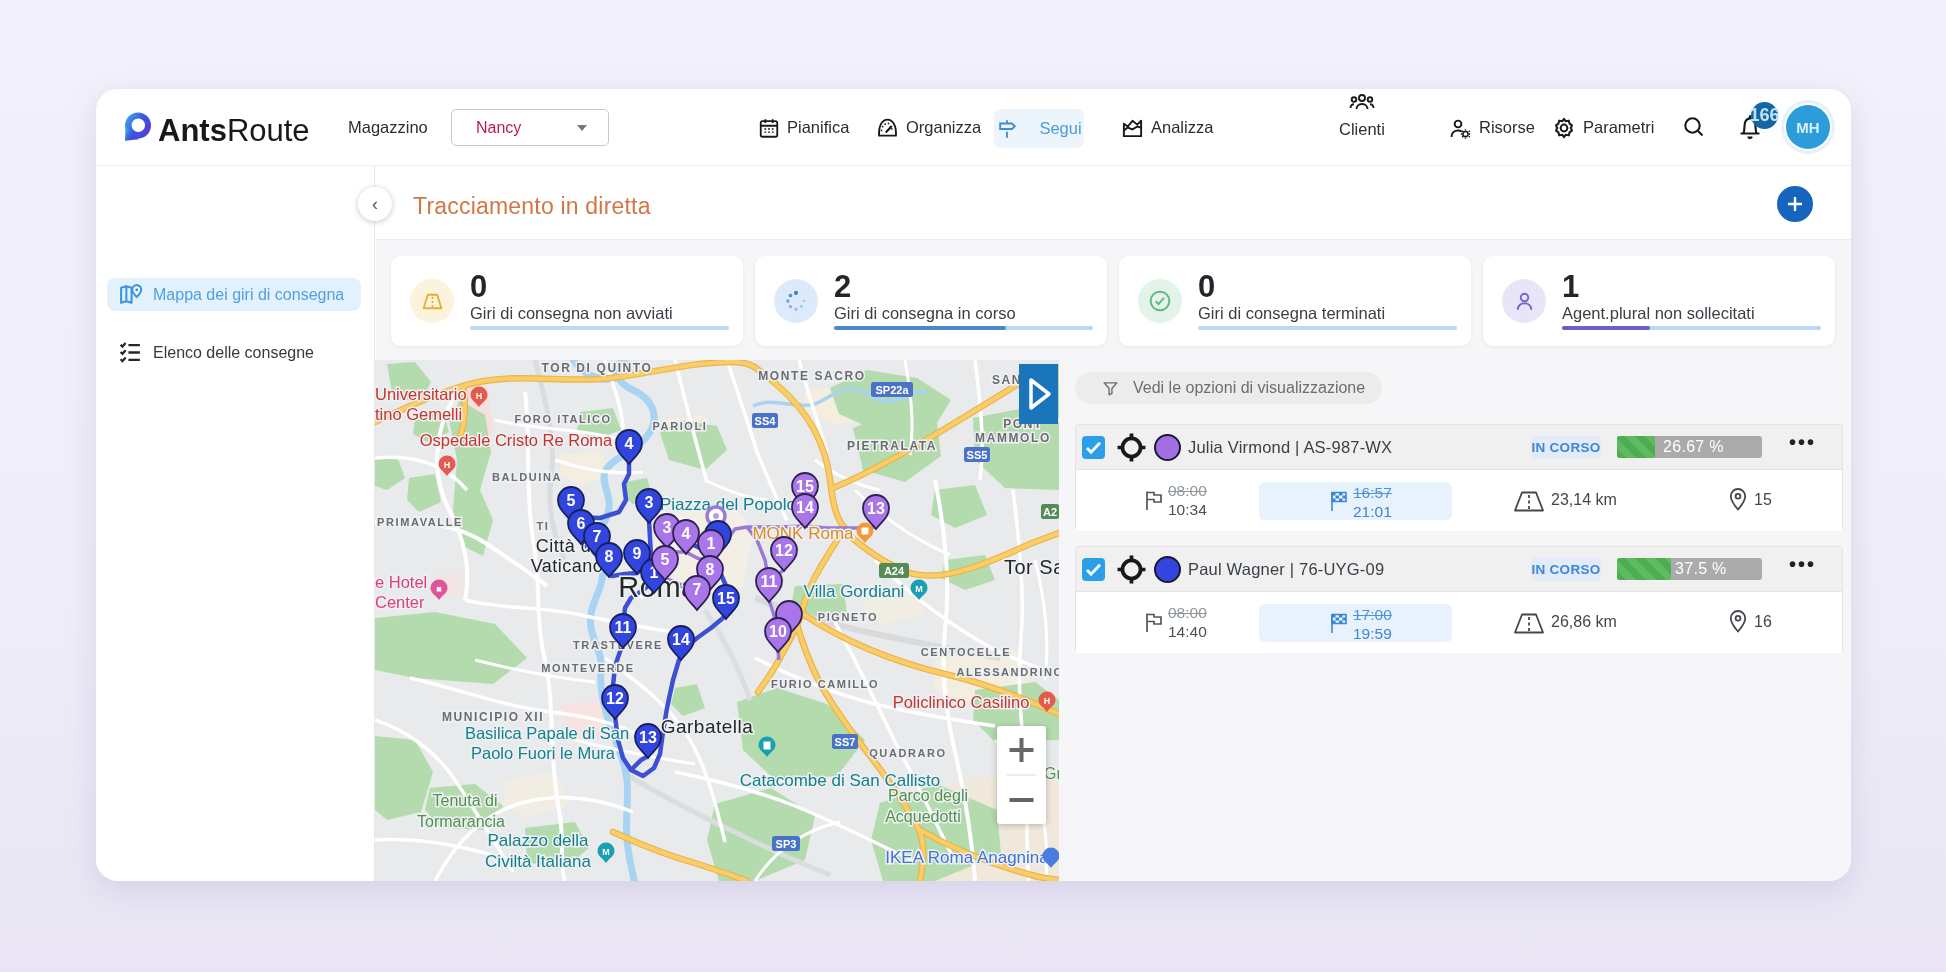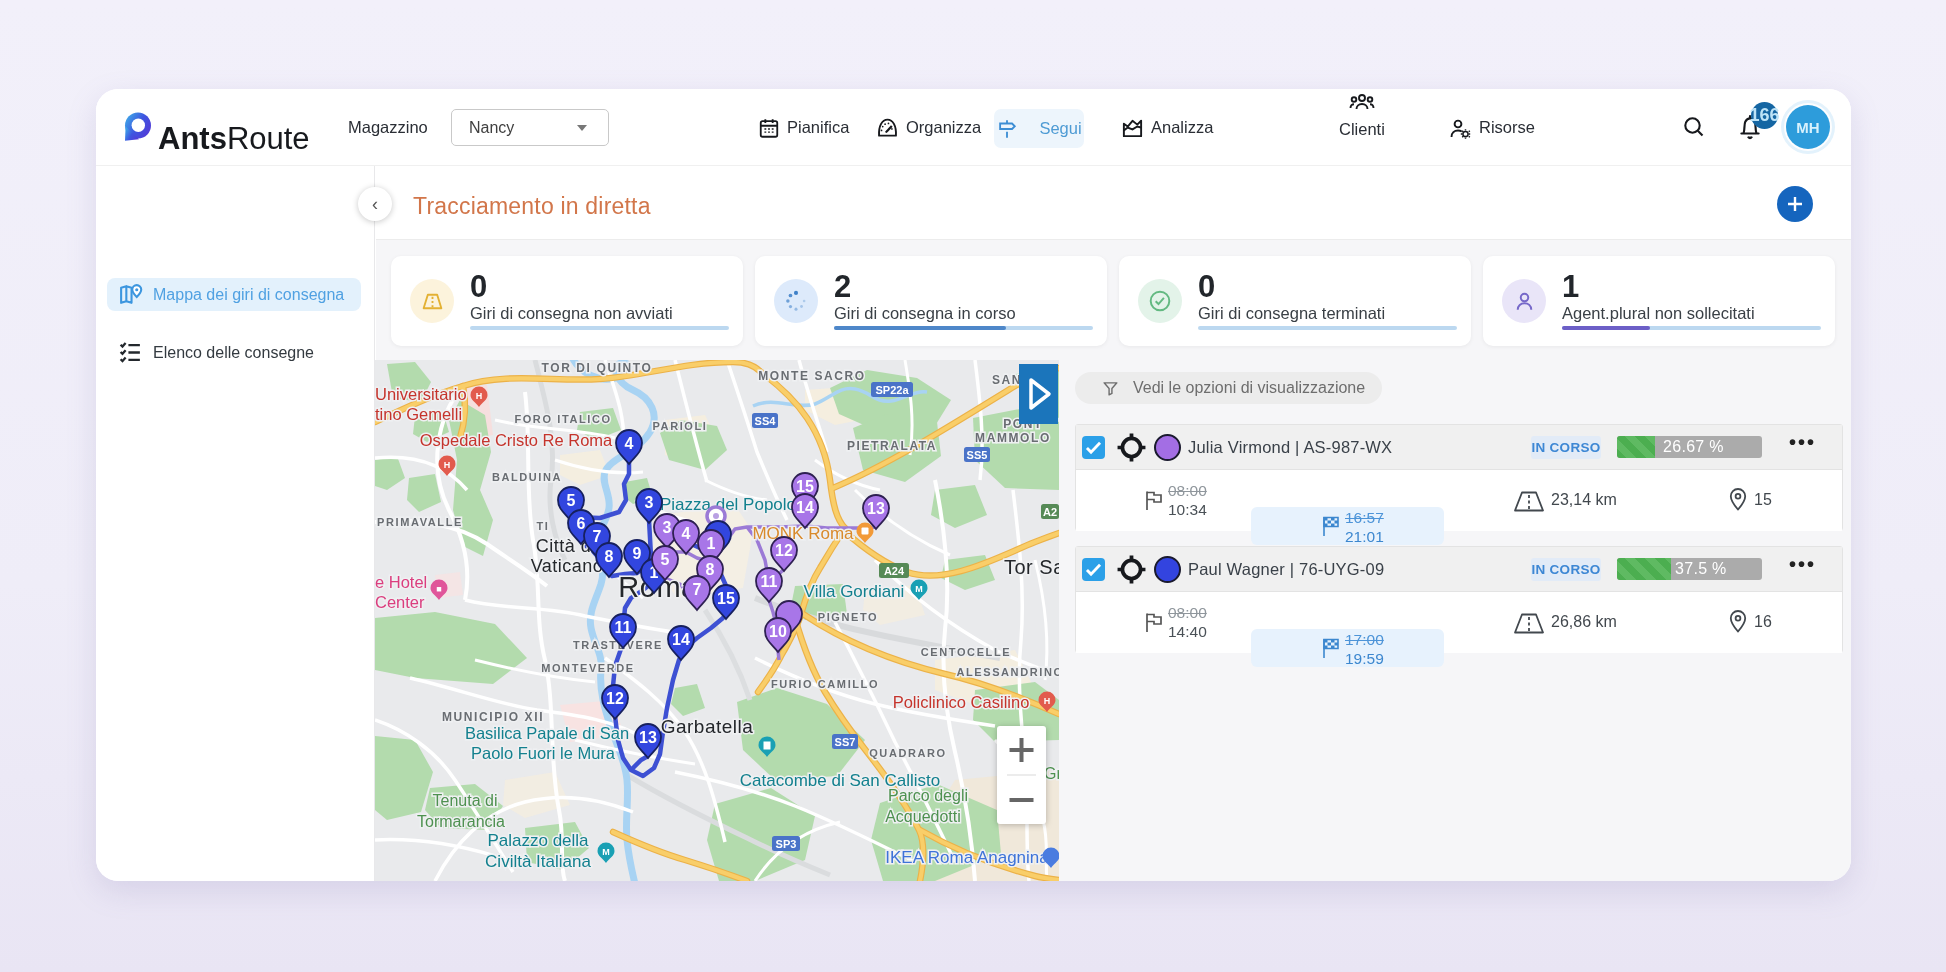--- a/index.html
+++ b/index.html
@@ -4,21 +4,21 @@
 <style>
   * { margin:0; padding:0; box-sizing:border-box; }
   html,body { width:1946px; height:972px; background:linear-gradient(180deg,#F2F0FA 0%,#EFEDF8 60%,#E9E5F4 100%); font-family:"Liberation Sans", sans-serif; overflow:hidden; }
   .card { position:absolute; left:96px; top:89px; width:1755px; height:792px; background:#fff; border-radius:22px; box-shadow:0 10px 30px rgba(120,110,170,.18); overflow:hidden; }
   .abs { position:absolute; }
 
   
   .nav { position:absolute; left:0; top:0; width:100%; height:77px; background:#fff; z-index:5; border-bottom:1px solid #F0F0F0; }
   .navitem { position:absolute; top:0; height:77px; display:flex; align-items:center; gap:7px; color:#2A2E35; font-size:16.5px; }
   .pill-segui { position:absolute; left:898px; top:20px; width:90px; height:39px; background:#EDF5FC; border-radius:7px; display:flex; align-items:center; justify-content:center; gap:21px; color:#4E9BD4; font-size:16.5px; }
-  .selectbox { position:absolute; left:355px; top:20px; width:158px; height:37px; border:1px solid #c9c9c9; border-radius:5px; background:#fff; color:#404040; font-size:16px; display:flex; align-items:center; }
+  .selectbox { position:absolute; left:355px; top:20px; width:158px; height:37px; border:1px solid #c9c9c9; border-radius:5px; background:#fff; color:#be185d; font-size:16px; display:flex; align-items:center;padding-left:7px; }
 
   
   .sidebar { position:absolute; left:0; top:77px; width:279px; height:715px; background:#fff; border-right:1px solid #E8E8EA; }
   .side-item1 { position:absolute; left:11px; top:112px; width:254px; height:33px; background:#E3F1FC; border-radius:8px; display:flex; align-items:center; color:#50A1E2; font-size:16px; }
   .side-item2 { position:absolute; left:11px; top:170px; width:254px; height:33px; display:flex; align-items:center; color:#333A40; font-size:16px; }
 
   
   .titlebar { position:absolute; left:280px; top:77px; width:1475px; height:74px; background:#fff; border-bottom:1px solid #ECECEC; }
   .title { position:absolute; left:317px; top:104px; font-size:23px; color:#D2764A; letter-spacing:.2px; }
   .backbtn { position:absolute; left:262px; top:98px; width:34px; height:34px; border-radius:50%; background:#fff; box-shadow:0 1px 6px rgba(0,0,0,.22); color:#555; font-size:18px; display:flex; align-items:center; justify-content:center; z-index:6; }
@@ -40,21 +40,21 @@
   .dbody { position:relative; height:61px; background:#fff; }
   .cbx { position:absolute; left:6px; top:11px; width:23px; height:23px; background:#2BA0E8; border-radius:4px; display:flex; align-items:center; justify-content:center; }
   .dname { position:absolute; left:112px; top:13px; font-size:16.5px; color:#3A4149; letter-spacing:0.2px; }
   .badge { position:absolute; left:455px; top:11px; width:70px; height:23px; background:#E2EBF7; border-radius:3px; color:#3D87D4; font-weight:bold; font-size:13.5px; display:flex; align-items:center; justify-content:center; letter-spacing:.3px; }
   .pbar { position:absolute; left:541px; top:11px; width:145px; height:22px; background:#ABABAB; overflow:hidden; border-radius:3px; }
   .pfill { position:absolute; left:0; top:0; height:22px; background:repeating-linear-gradient(45deg,#4CAE50 0 7px,#5FBA62 7px 14px); }
   .ptext { position:absolute; top:2px; color:#fff; font-size:16px; letter-spacing:.3px; }
   .dots { position:absolute; left:713px; top:6px; color:#222; font-size:20px; font-weight:bold; letter-spacing:2px; }
   .t-strike { color:#8F969C; text-decoration:line-through; }
   .timecol { position:absolute; font-size:15.5px; color:#4A5157; line-height:19px; }
-  .bluebox { position:absolute; left:175px; top:12px; width:193px; height:38px; background:#E7F2FD; border-radius:6px;margin-top:25px; }
+  .bluebox { position:absolute; left:183px; top:12px; width:193px; height:38px; background:#E7F2FD; border-radius:6px; }
   .bb-strike { color:#4D94D8; text-decoration:line-through; }
   .bb { font-size:15.5px; color:#3C87CF; line-height:19px; }
   .kmtext { position:absolute; left:475px; top:21px; font-size:16px; color:#42484E; }
   .stops { position:absolute; left:678px; top:21px; font-size:16px; color:#42484E; }
 </style>
 </head>
 <body>
 <div class="card">
 
   <div class="nav">
@@ -65,21 +65,21 @@
           <stop offset="0" stop-color="#3FA9E8"></stop>
               <stop offset="0.5" stop-color="#3D56E0"></stop>
               <stop offset="1" stop-color="#5538D6"></stop>
         </linearGradient>
           </defs>
         <circle cx="15" cy="14.5" r="13" fill="url(#lg)"></circle>
         <path d="M2,29.8 L2.6,15.5 L16,28.2 Z" fill="url(#lg)"></path>
         <circle cx="15.3" cy="14.3" r="6.7" fill="#fff"></circle>
       </svg>
     </div>
-    <div class="abs" style="left:62px; top:32px; font-size:31px; color:#17191D;"><b>Ants</b><span style="font-weight:400">Route</span></div>
+    <div class="abs" style="left:62px; top:24px; font-size:31px; color:#17191D;"><b>Ants</b><span style="font-weight:400">Route</span></div>
     <div class="navitem" style="left:252px;">Magazzino</div>
     <div class="selectbox">
         <span style="margin-left:17px;">Nancy</span>
         <svg width="12" height="8" style="position:absolute;right:20px;" viewBox="0 0 12 8">
           <path d="M1 1 L6 7 L11 1 Z" fill="#777"></path>
         </svg>
       </div>
     <div class="navitem" style="left:662px;">
       <svg width="22" height="22" viewBox="0 0 24 24" fill="none" stroke="#17191D" stroke-width="2">
           <rect x="3" y="4.5" width="18" height="17" rx="2"></rect>
@@ -133,20 +133,27 @@
     <div class="navitem" style="left:1352px;">
       <svg width="24" height="24" viewBox="0 0 24 24" fill="none" stroke="#17191D" stroke-width="1.9">
           <circle cx="10" cy="8" r="3.4"></circle>
           <path d="M3.5 21 c0-4 2.8-6.5 6.5-6.5 1.4 0 2.7.35 3.8 1"></path>
           <g stroke-width="1.5">
             <circle cx="17.5" cy="18" r="2.6"></circle>
             <path d="M17.5 14.6 v-1.4 M17.5 21.4 v1.4 M14.2 18 h-1.4 M22.2 18 h-1.4 M15.2 15.7 l-1-1 M20.8 20.3 l1 1 M15.2 20.3 l-1 1 M20.8 15.7 l1-1"></path>
           </g>
         </svg>
       <span>Risorse</span>
+    </div>
+    <div class="navitem" style="left:1456px;">
+      <svg width="24" height="24" viewBox="0 0 24 24" fill="none" stroke="#17191D" stroke-width="2">
+          <circle cx="12" cy="12" r="3.4"></circle>
+          <path d="M12 2.8 l1.8 2.5 3-.7 .7 3 2.5 1.8 -1.2 2.6 1.2 2.6 -2.5 1.8 -.7 3 -3-.7 -1.8 2.5 -1.8-2.5 -3 .7 -.7-3 -2.5-1.8 1.2-2.6 -1.2-2.6 2.5-1.8 .7-3 3 .7 z" stroke-linejoin="round"></path>
+        </svg>
+      <span>Parametri</span>
     </div>
     <div class="abs" style="left:1586px; top:26px;">
       <svg width="24" height="24" viewBox="0 0 24 24" fill="none" stroke="#17191D" stroke-width="2.1">
           <circle cx="10.5" cy="10.5" r="7.2"></circle>
           <path d="M15.8 15.8 L20.5 20.5"></path>
         </svg>
     </div>
     <div class="abs" style="left:1641px; top:24px;">
       <svg width="26" height="28" viewBox="0 0 24 26" fill="none" stroke="#17191D" stroke-width="2">
           <path d="M12 2.8 v1.6 M4 19 h16" stroke-linecap="round"></path>

